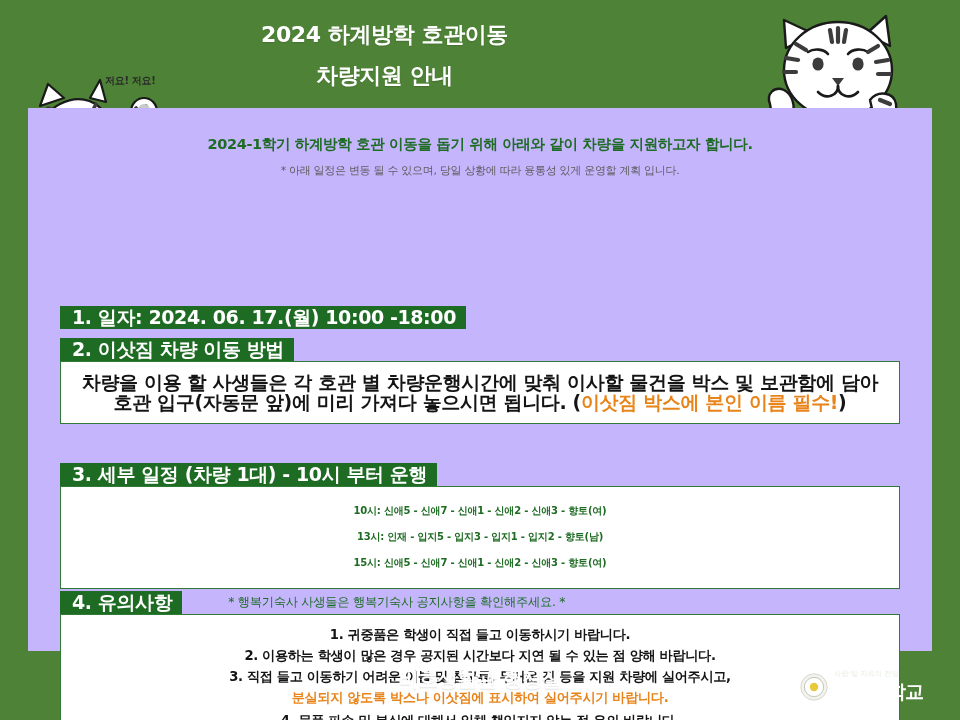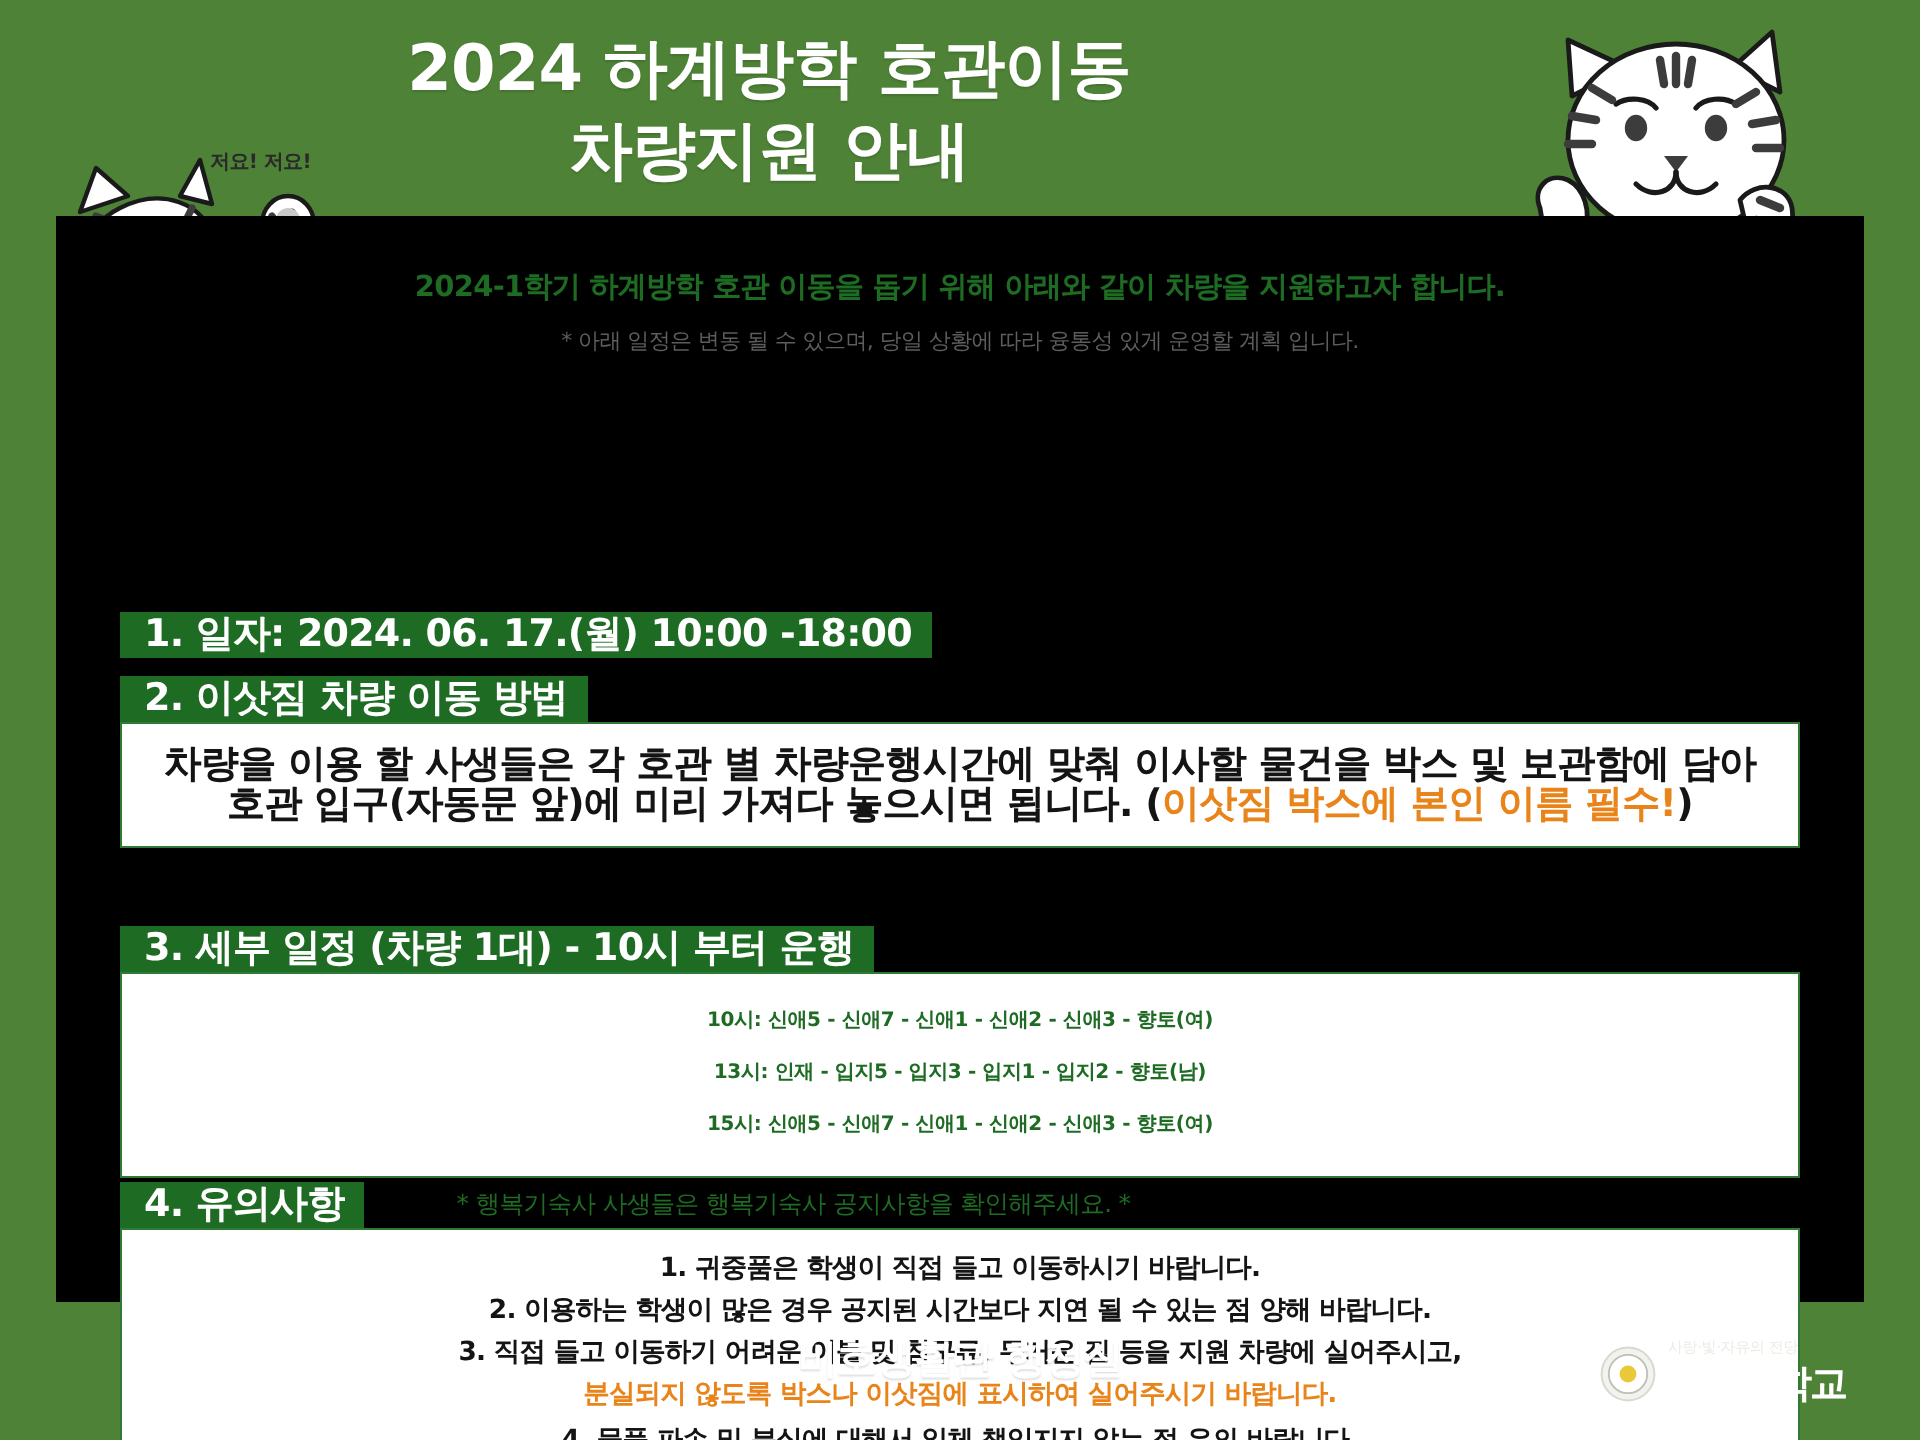--- a/index.html
+++ b/index.html
@@ -32,21 +32,21 @@
     width: 960px;
     height: 108px;
     text-align: center;
   }
   #title-block {
     position: absolute;
     left: 0; top: 14px;
     width: 769px;
     color: #ffffff;
     font-weight: bold;
-    font-size: 32px;
+    font-size: 22px;
     line-height: 41px;
     letter-spacing: -0.4px;
     text-shadow: 0 1px 1px rgba(0,0,0,0.12);
   }
   .title-line { display: block; }
 
   
   .mascot { position: absolute; }
   #mascot-left  { left: 18px;  top: 52px;  width: 190px; height: 120px; }
   #mascot-right { left: 762px; top: 8px;   width: 198px; height: 130px; }
@@ -62,21 +62,21 @@
     white-space: nowrap;
   }
 
   
   #card {
     position: absolute;
     left: 28px;
     top: 108px;
     width: 904px;
     height: 543px;
-    background: #000000;
+    background: #c4b5fd;
   }
 
   
   #intro {
     position: absolute;
     left: 0; top: 26px;
     width: 904px;
     text-align: center;
   }
   #intro-main {

